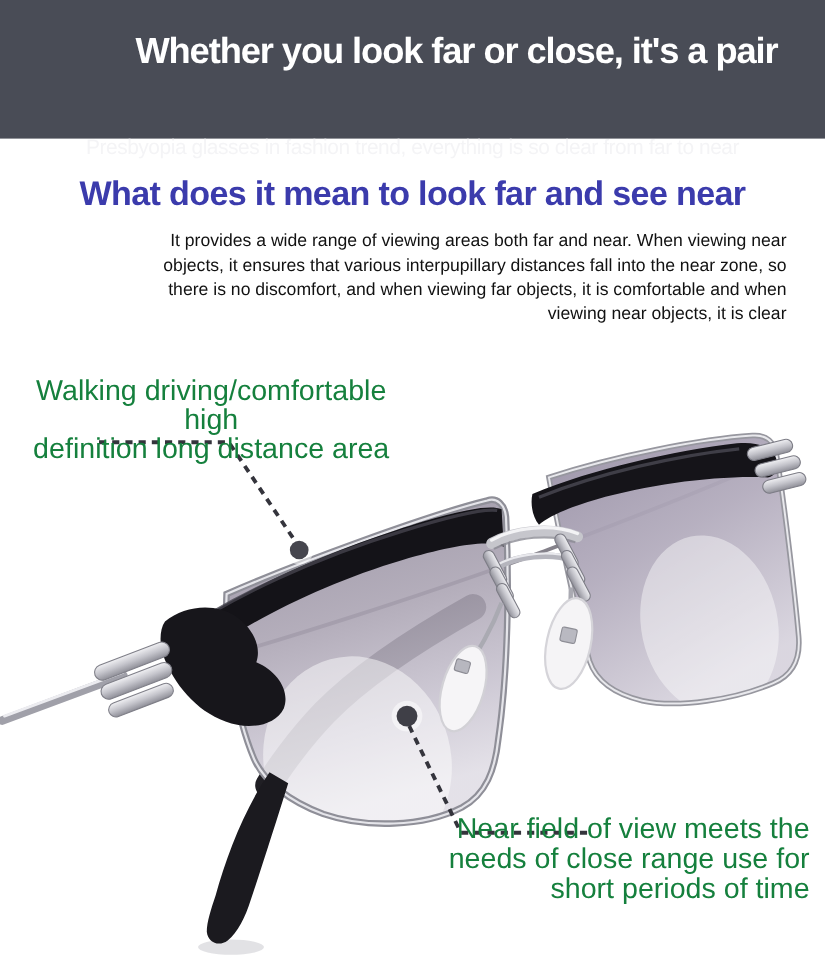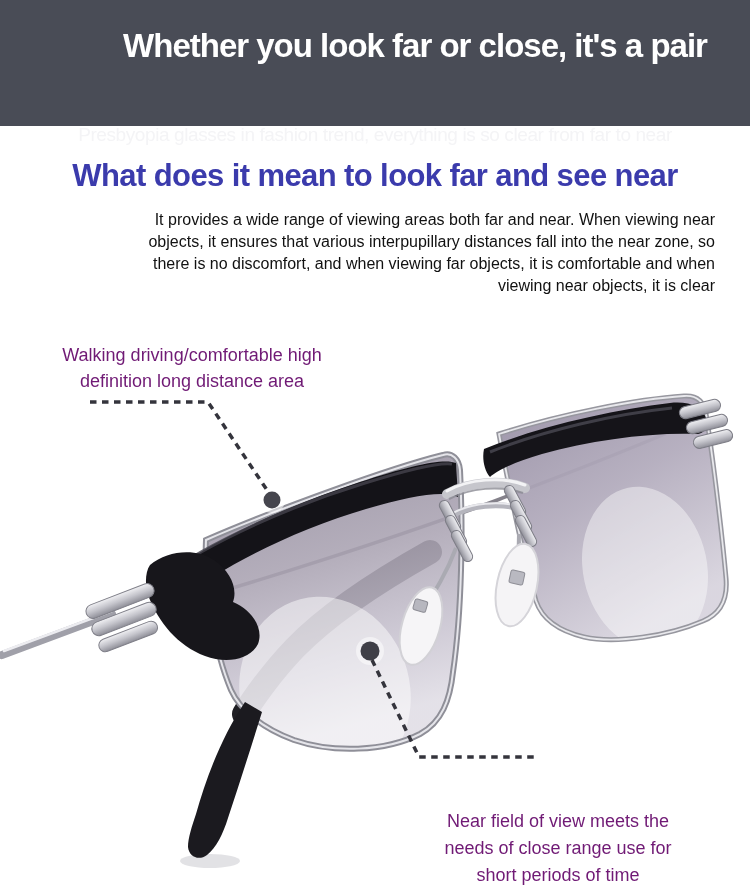--- a/index.html
+++ b/index.html
@@ -18,25 +18,25 @@
   }
   .heading{
     position:absolute;top:158px;left:0;width:100%;margin:0;text-align:center;
     color:#3b3bac;font-size:31px;font-weight:bold;letter-spacing:-0.6px;white-space:nowrap;
   }
   .body-text{
     position:absolute;top:209px;left:35px;width:680px;margin:0;text-align:right;
     color:#111111;font-size:16px;line-height:22px;white-space:pre-line;
   }
   .annot{
-    position:absolute;text-align:center;color:#701a75;font-size:18px;line-height:26px;
+    position:absolute;text-align:center;color:#15803d;font-size:26px;line-height:26px;
     white-space:pre-line;z-index:3;
   }
   .annot-far{top:342px;left:18px;width:348px;}
-  .annot-near{top:808px;left:380px;width:356px;line-height:27px;}
+  .annot-near{top:740px;left:380px;width:356px;line-height:27px;text-align:right;}
   .glasses{position:absolute;top:330px;left:0;z-index:1;}
 </style>
 </head>
 <body>
 
 <div class="stage">
 
   <div class="banner">
     <div class="banner-title">Whether you look far or close, it's a pair</div>
     <div class="banner-subtitle">Presbyopia glasses in fashion trend, everything is so clear from far to near</div>

